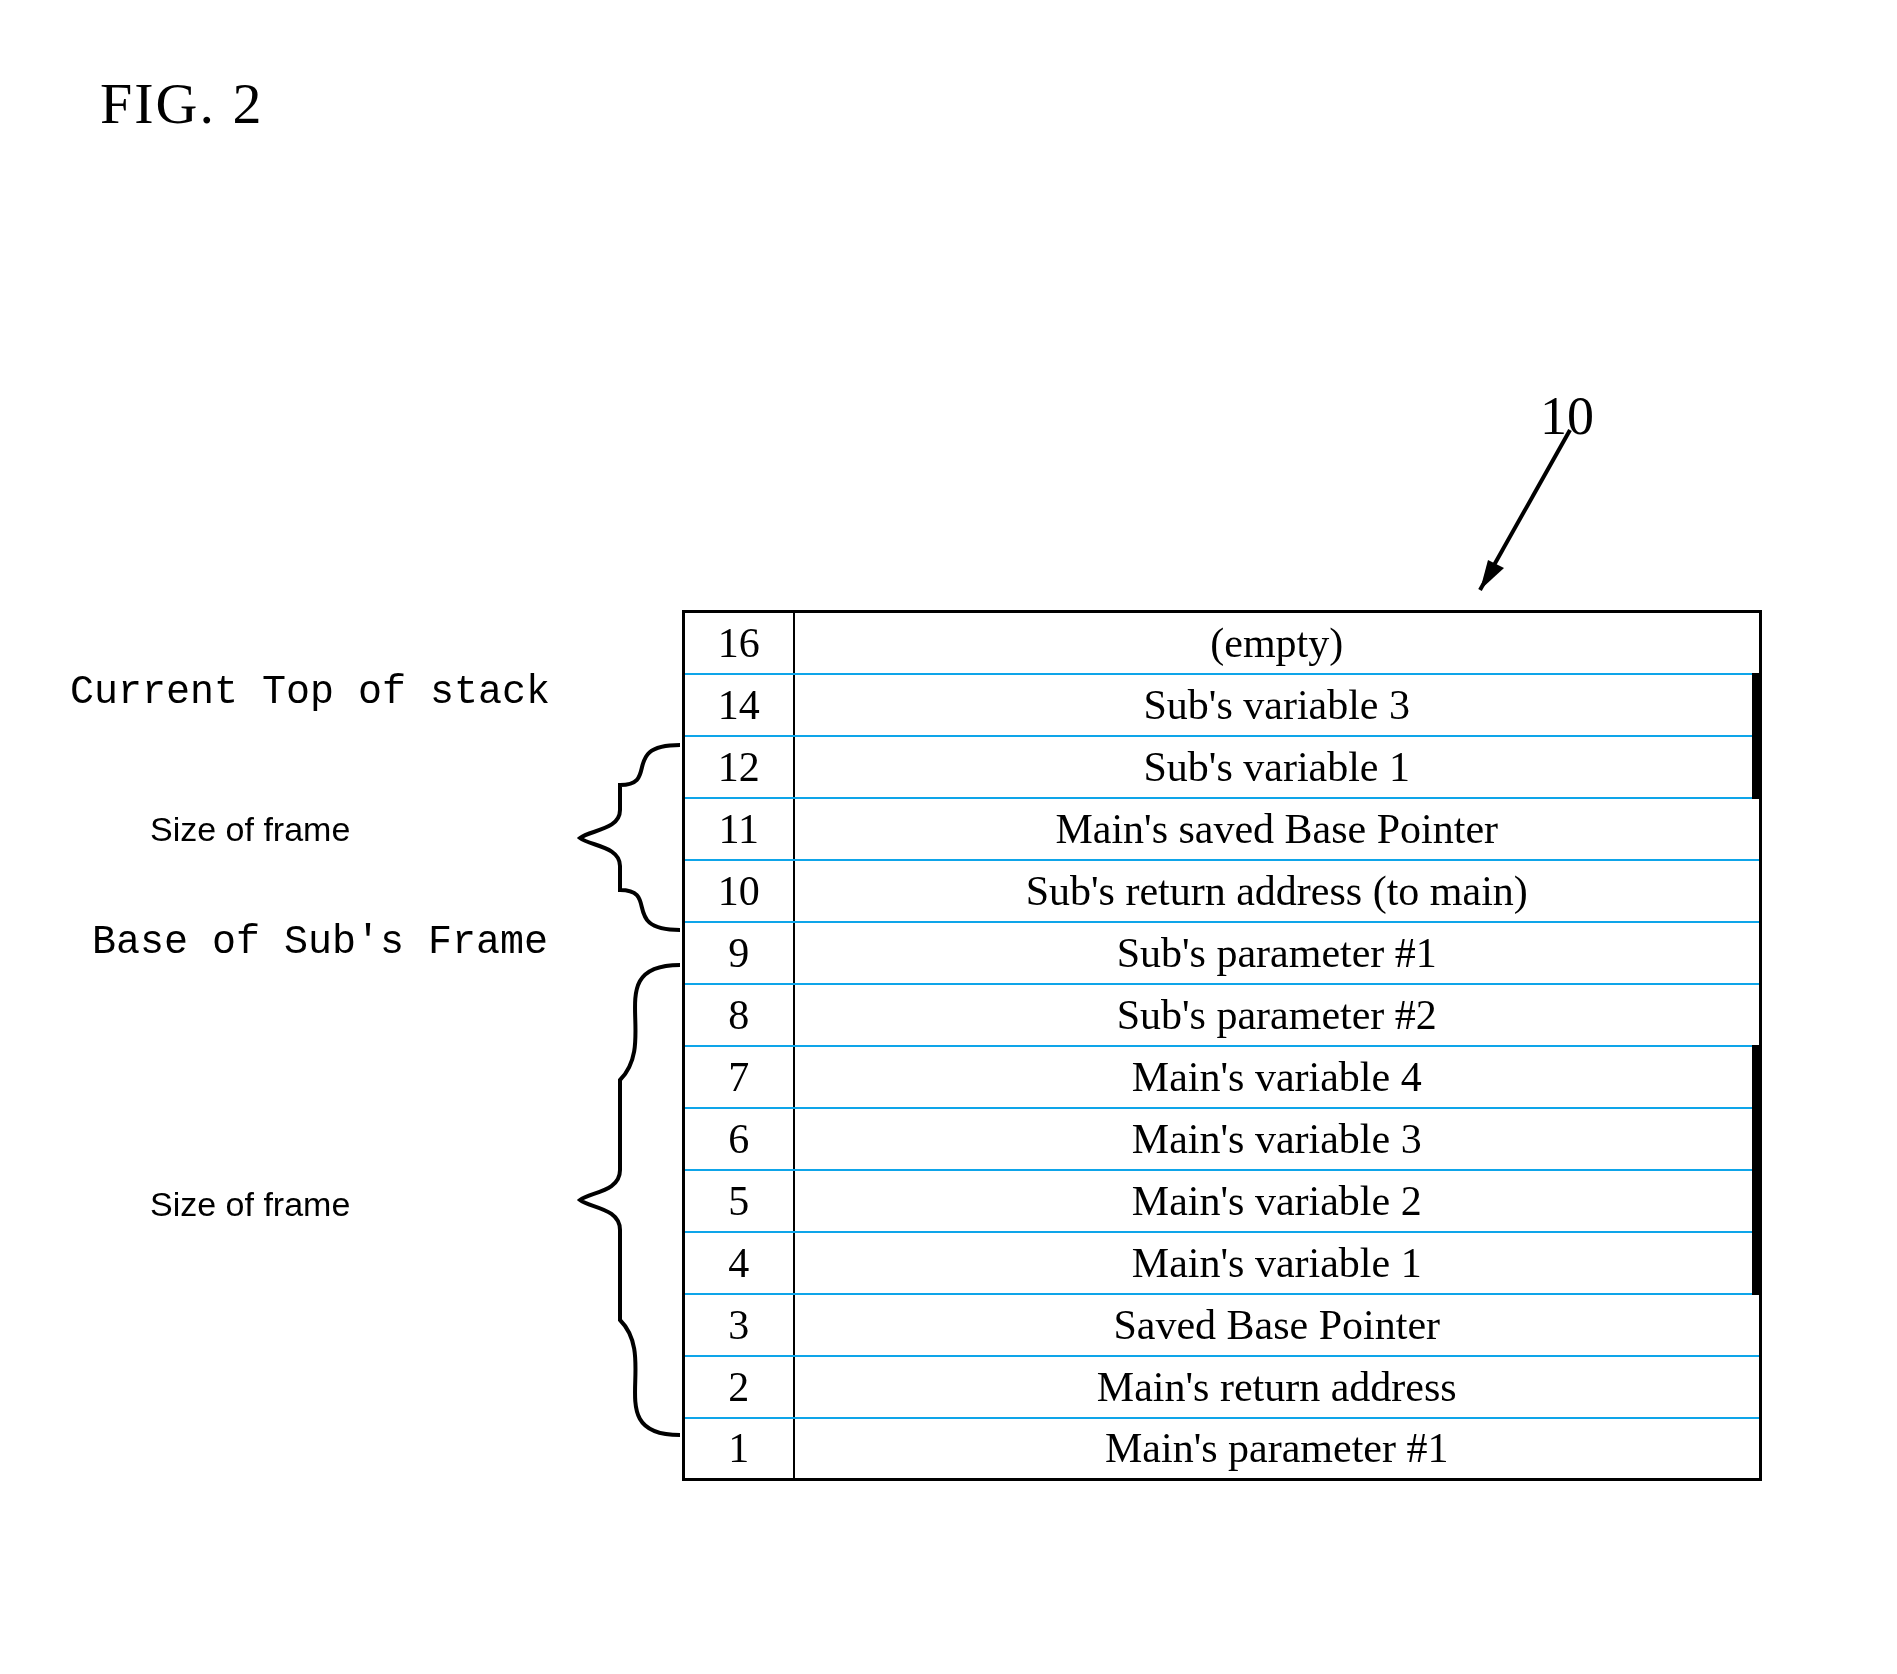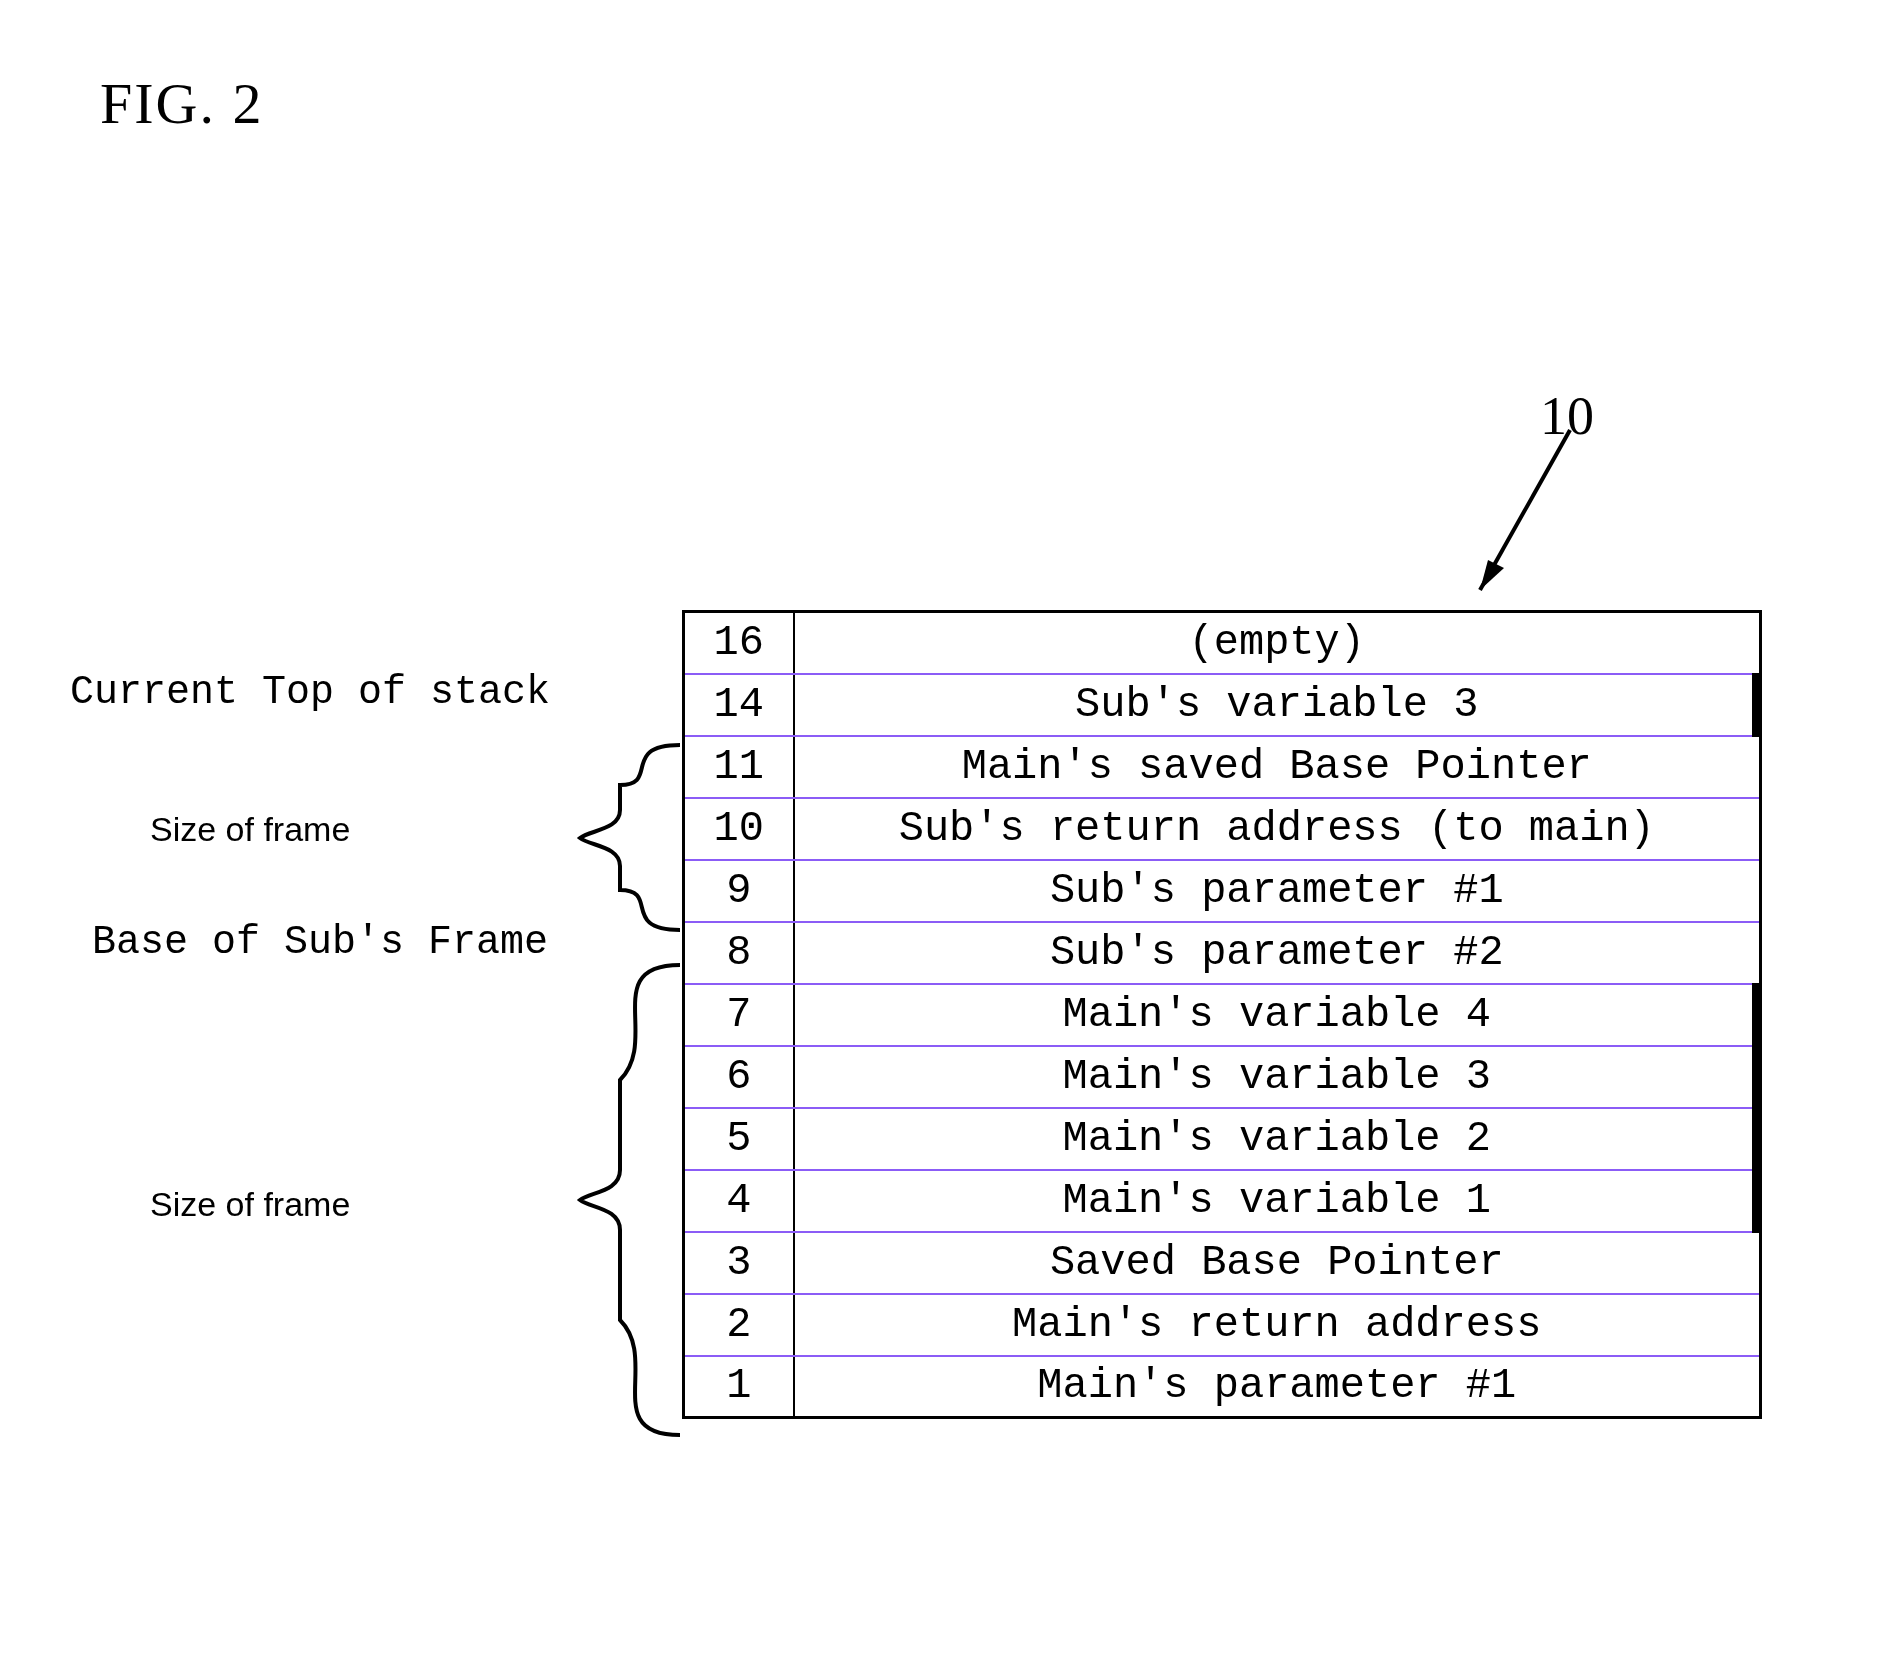--- a/index.html
+++ b/index.html
@@ -44,24 +44,25 @@
     width: 1080px;
   }
   .stack-table {
     width: 100%;
     border-collapse: collapse;
     border: 3px solid #000;
   }
   .stack-table tr { height: 62px; }
   .stack-table td {
     border-top: 2px solid #000;
-    border-bottom: 2px solid #8b5cf6;
+    border-bottom: 2px solid #0ea5e9;
     font-size: 42px;
     vertical-align: middle;
     padding: 4px 12px;
+    font-family: Liberation Serif, serif;
   }
   td.addr {
     width: 110px;
     text-align: center;
     border-right: 2px solid #000;
   }
   td.desc {
     text-align: center;
     position: relative;
   }
@@ -129,20 +130,24 @@
     <table class="stack-table">
       <tbody id="stack-body">
           <tr>
             <td class="addr">16</td>
             <td class="desc">(empty)</td>
           </tr>
           <tr class="thickbar">
             <td class="addr">14</td>
             <td class="desc">Sub's variable 3</td>
           </tr>
+          <tr class="thickbar">
+            <td class="addr">12</td>
+            <td class="desc">Sub's variable 1</td>
+          </tr>
           <tr>
             <td class="addr">11</td>
             <td class="desc">Main's saved Base Pointer</td>
           </tr>
           <tr>
             <td class="addr">10</td>
             <td class="desc">Sub's return address (to main)</td>
           </tr>
           <tr>
             <td class="addr">9</td>

